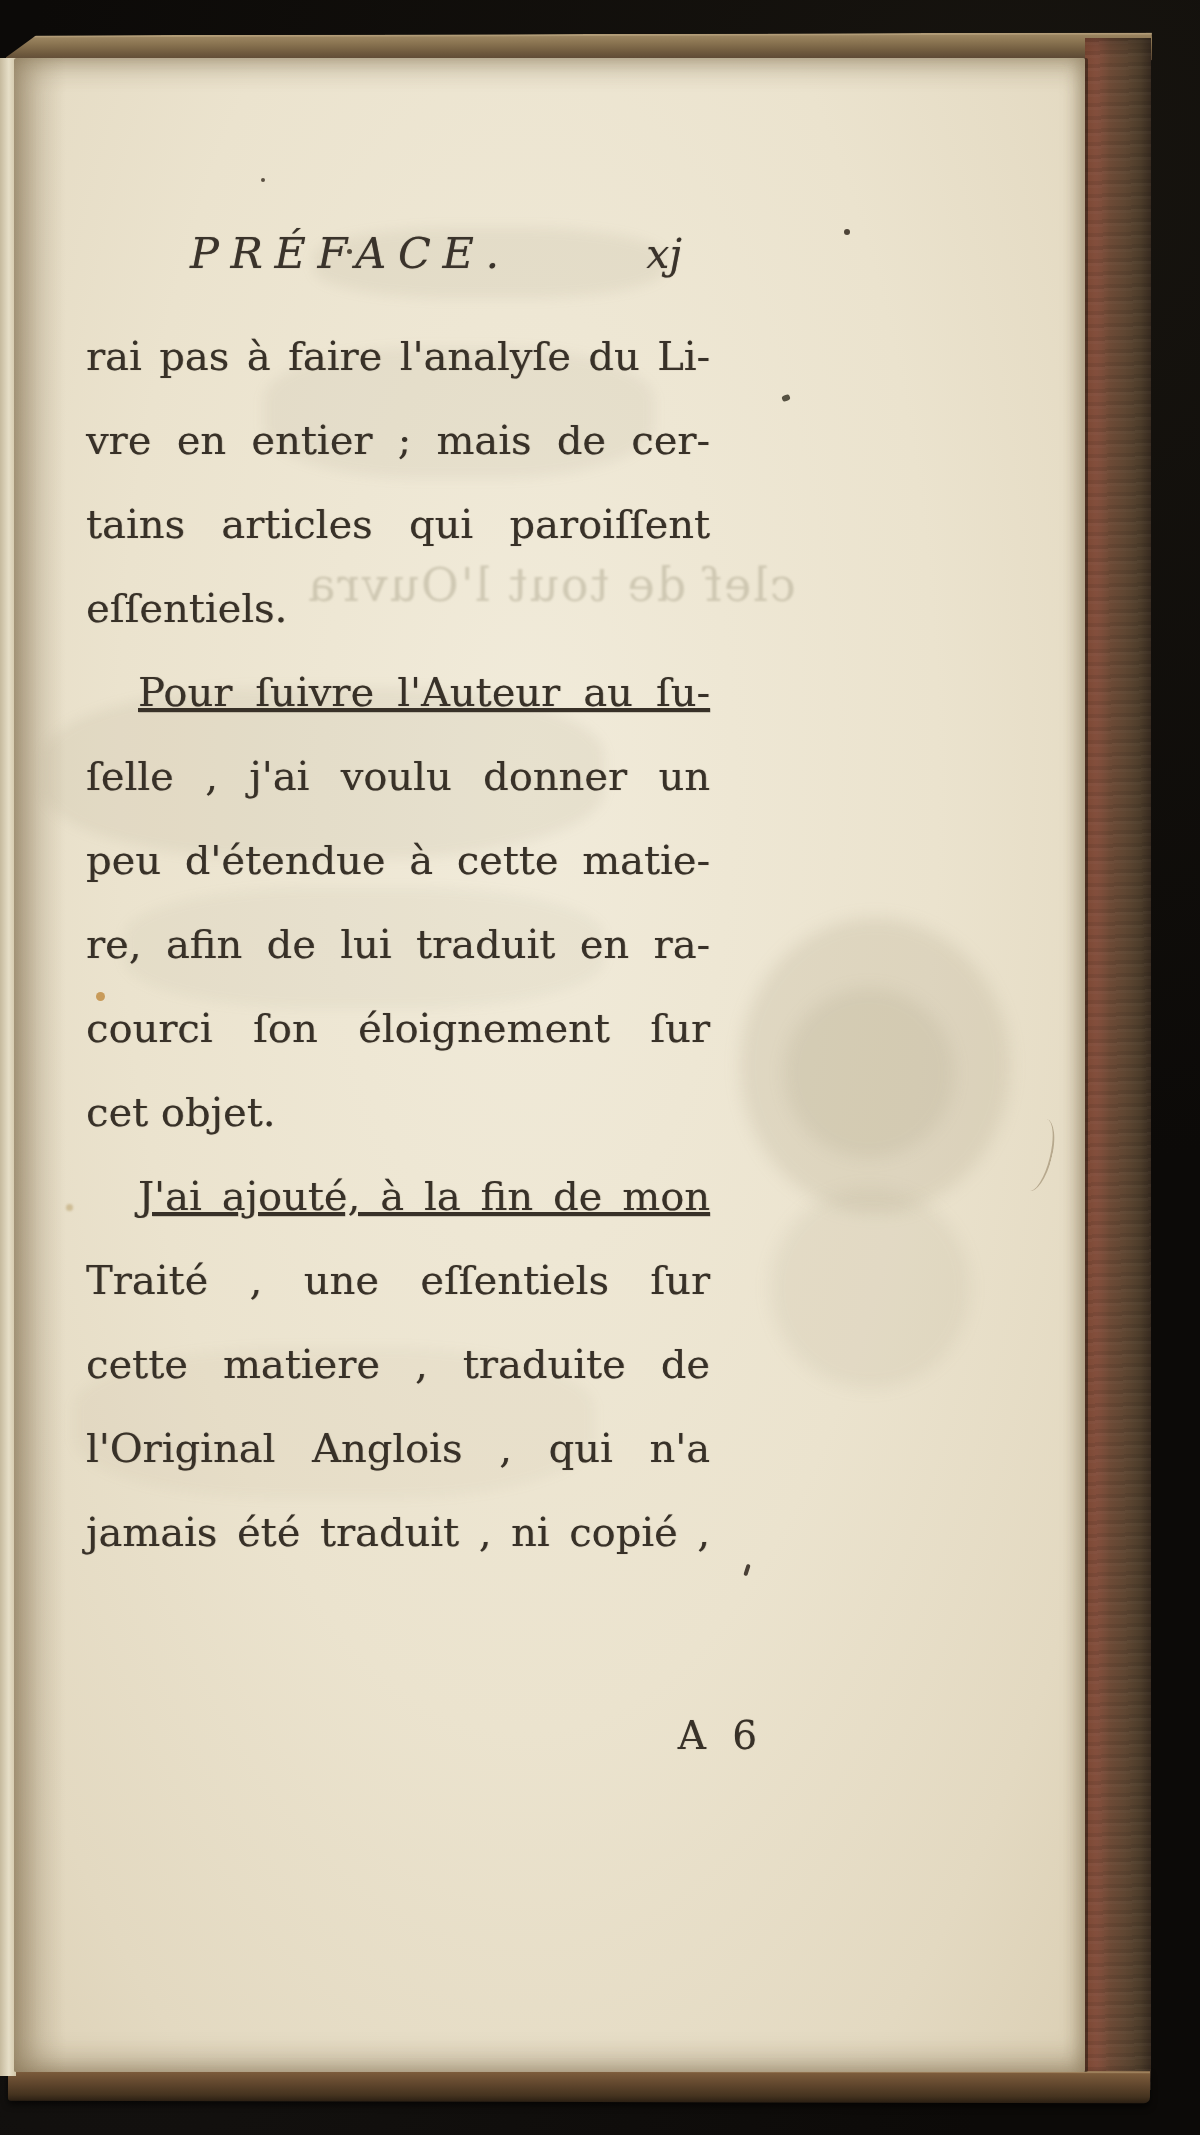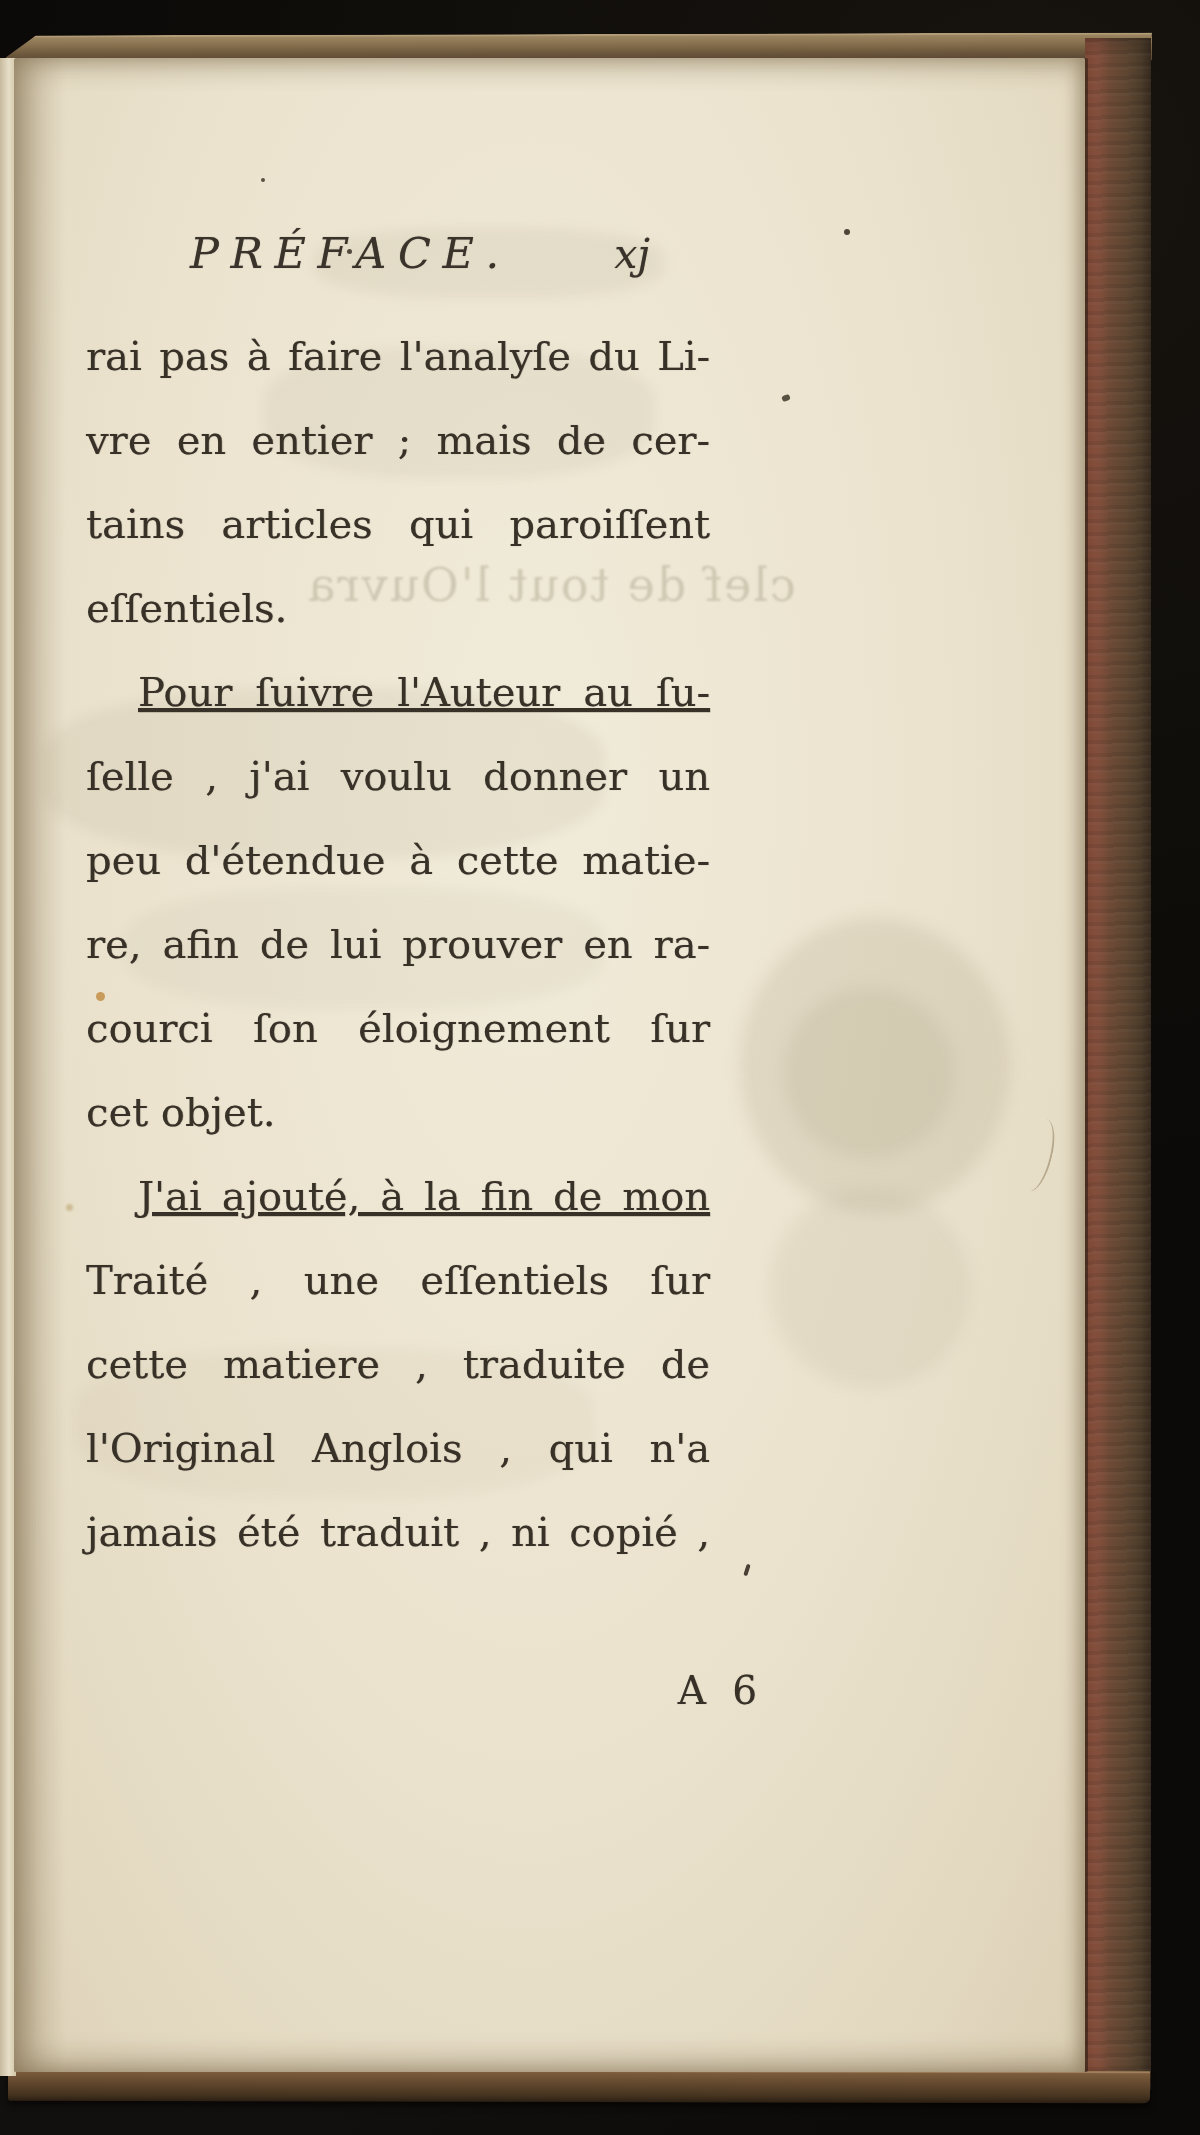--- a/index.html
+++ b/index.html
@@ -81,33 +81,33 @@
     position:absolute;left:72px;top:170px;width:624px;
     display:flex;justify-content:space-between;align-items:baseline;
     color:#3a332b;
     text-align:right;
   }
   .pagehead .title{
     margin-left:104px;font-style:italic;font-size:43px;letter-spacing:.27em;
     text-shadow:0 0 1px rgba(58,50,40,.5);
   }
   .pagehead .folio{
-    margin-right:60px;font-style:italic;font-size:41px;
+    margin-right:28px;font-style:italic;font-size:41px;
     text-shadow:0 0 1px rgba(58,50,40,.5);
   }
   .bodylines{
     position:absolute;left:72px;top:256px;width:624px;
     font-size:40px;line-height:84px;color:#383128;
     text-shadow:0.4px 0.4px 0.8px rgba(56,48,38,.5);
   }
   .line{text-align:justify;text-align-last:justify;}
   .line.noj{text-align:left;text-align-last:left;}
   .line.ind{text-indent:52px;text-decoration:underline;}
   .signature{
-    position:absolute;left:72px;top:1610px;width:678px;
+    position:absolute;left:72px;top:1655px;width:678px;
     text-align:right;font-size:39px;letter-spacing:7px;color:#383128;
     text-shadow:0.4px 0.4px 0.8px rgba(56,48,38,.5);
   }
 </style>
 </head>
 <body>
 
 <div class="scene">
 
   <div class="board-top"></div>
@@ -141,21 +141,21 @@
     </div>
 
     <div class="bodylines">
         <div class="line">rai pas à faire l'analyſe du Li-</div>
         <div class="line">vre en entier ; mais de cer-</div>
         <div class="line">tains articles qui paroiſſent</div>
         <div class="line noj">eſſentiels.</div>
         <div class="line ind">Pour ſuivre l'Auteur au ſu-</div>
         <div class="line">ſelle , j'ai voulu donner un</div>
         <div class="line">peu d'étendue à cette matie-</div>
-        <div class="line">re, afin de lui prouver en ra-</div>
+        <div class="line">re, afin de lui traduit en ra-</div>
         <div class="line">courci ſon éloignement ſur</div>
         <div class="line noj">cet objet.</div>
         <div class="line ind">J'ai ajouté, à la fin de mon</div>
         <div class="line">Traité , une eſſentiels ſur</div>
         <div class="line">cette matiere , traduite de</div>
         <div class="line">l'Original Anglois , qui n'a</div>
         <div class="line">jamais été traduit , ni copié ,</div>
       </div>
 
     <div class="signature">A 6</div>

